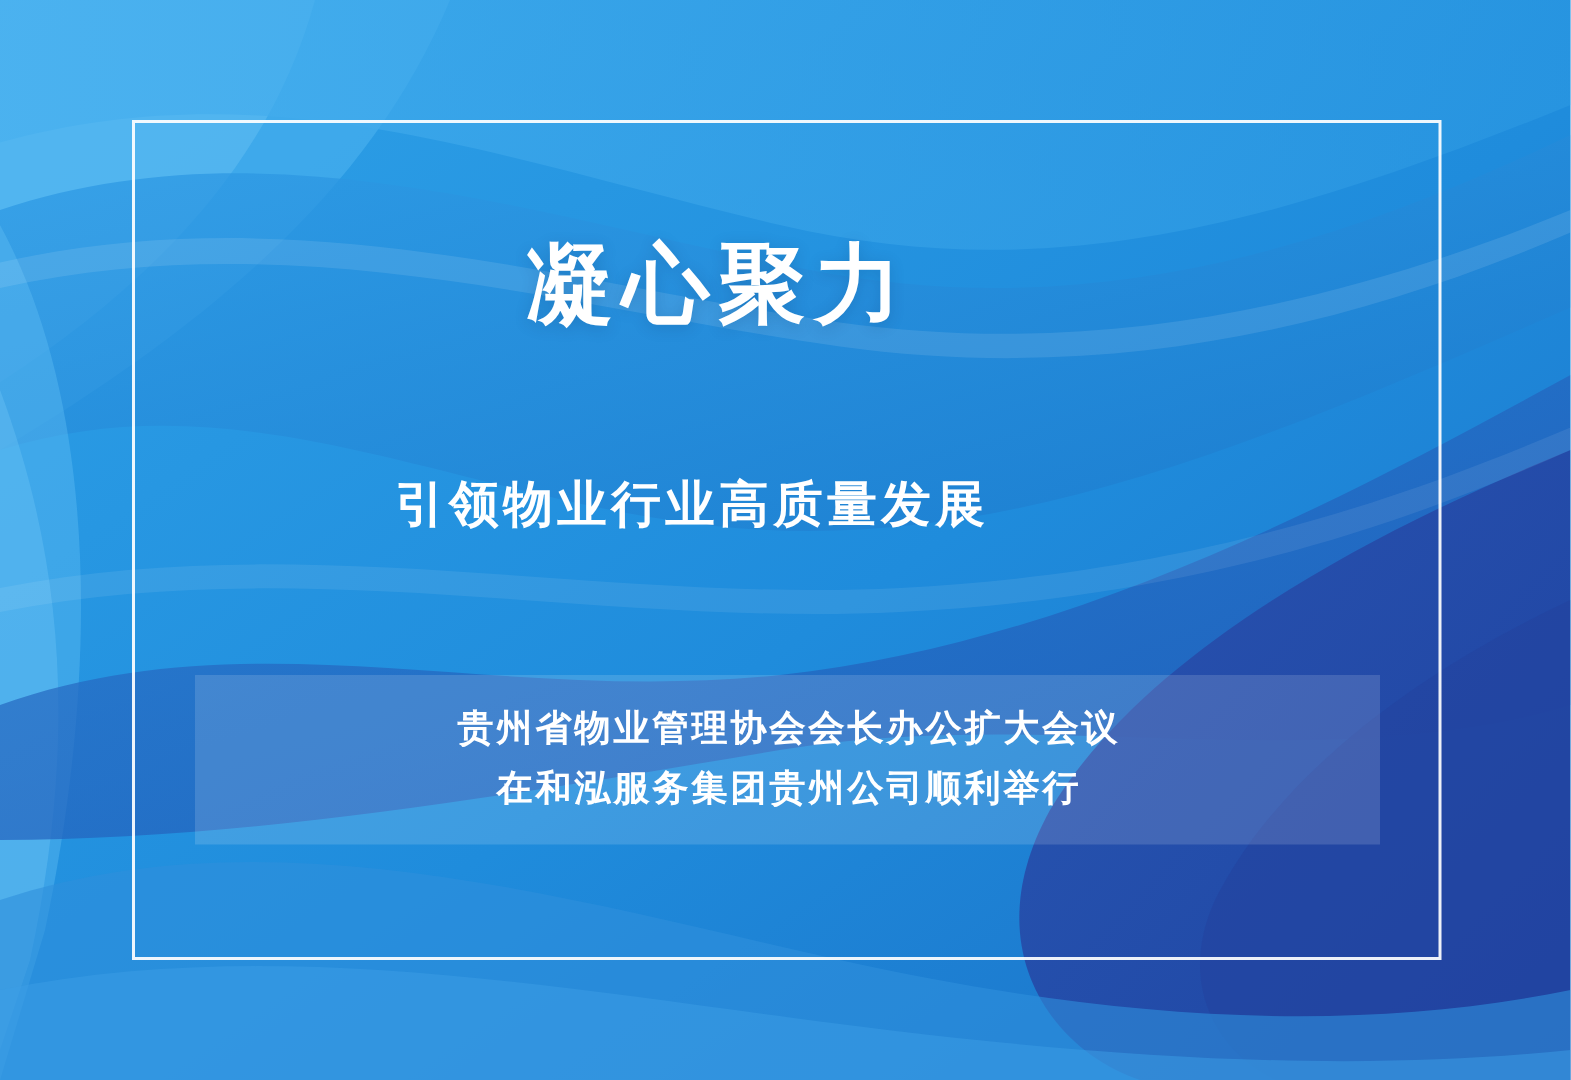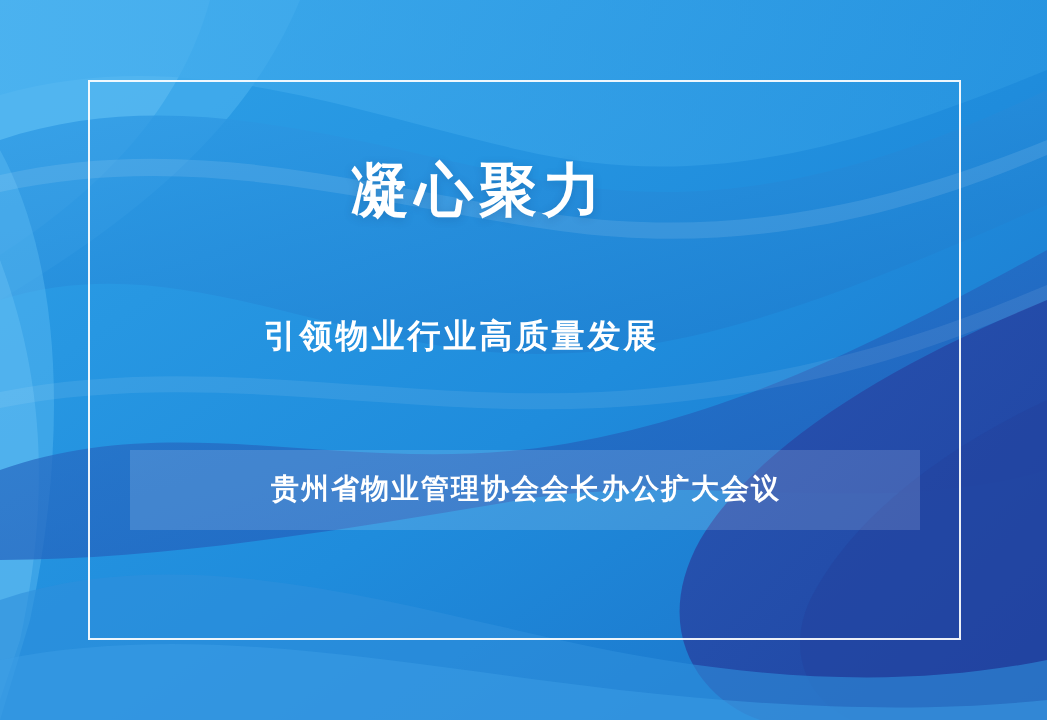--- a/index.html
+++ b/index.html
@@ -77,21 +77,21 @@
     left: 42px;
     top: 370px;
     width: 790px;
     padding: 16px 0 18px 0;
     background: rgba(255,255,255,0.14);
     text-align: center;
     box-sizing: border-box;
   }
   .caption-line {
     color: #ffffff;
-    font-size: 28px;
+    font-size: 24px;
     font-weight: bold;
     letter-spacing: 2px;
     text-indent: 2px;
     line-height: 1.65;
   }
 </style>
 </head>
 <body>
 
 <div id="poster">
@@ -147,16 +147,17 @@
 
   <div id="frame"></div>
 
   <div id="content">
     <div class="main-title">凝心聚力</div>
 
     <div class="sub-title">引领物业行业高质量发展</div>
 
     <div class="caption-band">
       <div class="caption-line">贵州省物业管理协会会长办公扩大会议</div>
+      <div class="caption-line">在和泓服务集团贵州公司顺利举行</div>
     </div>
   </div>
 
 </div>
 
 </body></html>

